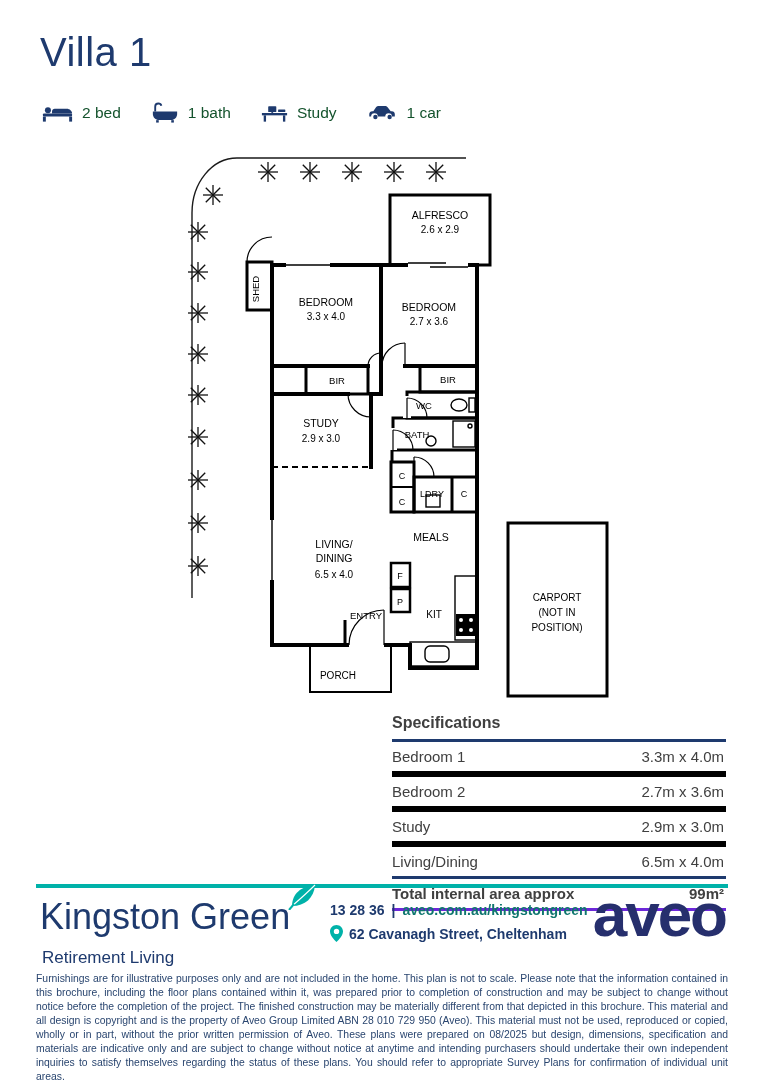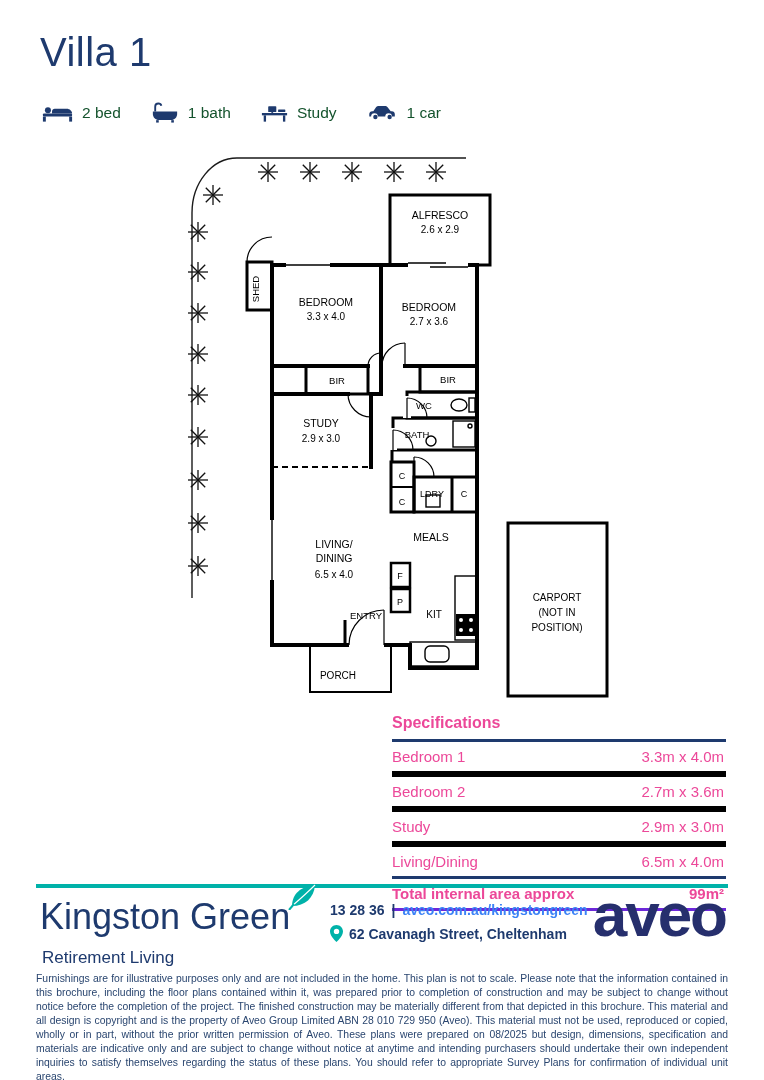--- a/index.html
+++ b/index.html
@@ -6,35 +6,35 @@
   html,body{margin:0;padding:0;background:#fff;}
   .page{position:relative;width:764px;height:1080px;background:#fff;
         font-family:"Liberation Sans",sans-serif;overflow:hidden;}
   .title{position:absolute;left:40px;top:30px;margin:0;font-size:40px;
          font-weight:500;color:#1e3a6e;letter-spacing:.5px;}
   .features{position:absolute;left:42px;top:102px;display:flex;align-items:center;gap:30px;}
   .feature{display:flex;align-items:center;gap:9px;color:#14532d;font-size:15.5px;}
   .feature svg{fill:#1e3a6e;display:block;}
   .floorplan{position:absolute;left:168px;top:146px;}
   .floorplan text{font-family:"Liberation Sans",sans-serif;}
-  .specs{position:absolute;left:392px;top:714px;width:334px;color:#ec4899;}
+  .specs{position:absolute;left:392px;top:714px;width:334px;color:#404040;}
   .specs-title{font-size:16px;font-weight:bold;padding-bottom:7px;border-bottom:3px solid #1e3a6e;}
   .spec-row{display:flex;justify-content:space-between;font-size:15px;
             padding:6px 2px 6px 0;border-bottom:6px solid #000000;}
   .spec-row.thick{border-bottom:3px solid #1e3a6e;}
   .spec-row.total{font-weight:bold;border-bottom:3px solid #6d28d9;}
   .divider{position:absolute;left:36px;top:884px;width:692px;height:4px;background:#00b2a9;}
   .brand-name{position:absolute;left:40px;top:896px;font-size:36px;font-weight:500;color:#1e3a6e;}
   .leaf{position:absolute;left:288px;top:882px;}
   .tagline{position:absolute;left:42px;top:948px;font-size:17px;color:#1e3a6e;}
   .contact{position:absolute;left:330px;top:902px;color:#1e3a6e;font-size:14px;font-weight:bold;}
   .contact-line1{display:flex;gap:7px;align-items:center;text-align:center;}
   .contact-line2{margin-top:7px;display:flex;align-items:center;gap:6px;}
   .contact-line2 svg{display:block;}
-  .website{color:#3b82f6;}
+  .website{color:#0f766e;}
   .aveo-logo{position:absolute;right:38px;top:884px;font-size:62px;font-weight:bold;
              color:#262f6d;letter-spacing:-2px;line-height:1;}
   .disclaimer{position:absolute;left:36px;top:972px;width:692px;margin:0;
               font-size:10.4px;line-height:1.34;color:#29456f;text-align:justify;}
 </style>
 </head>
 <body>
 
 <div class="page">
 

